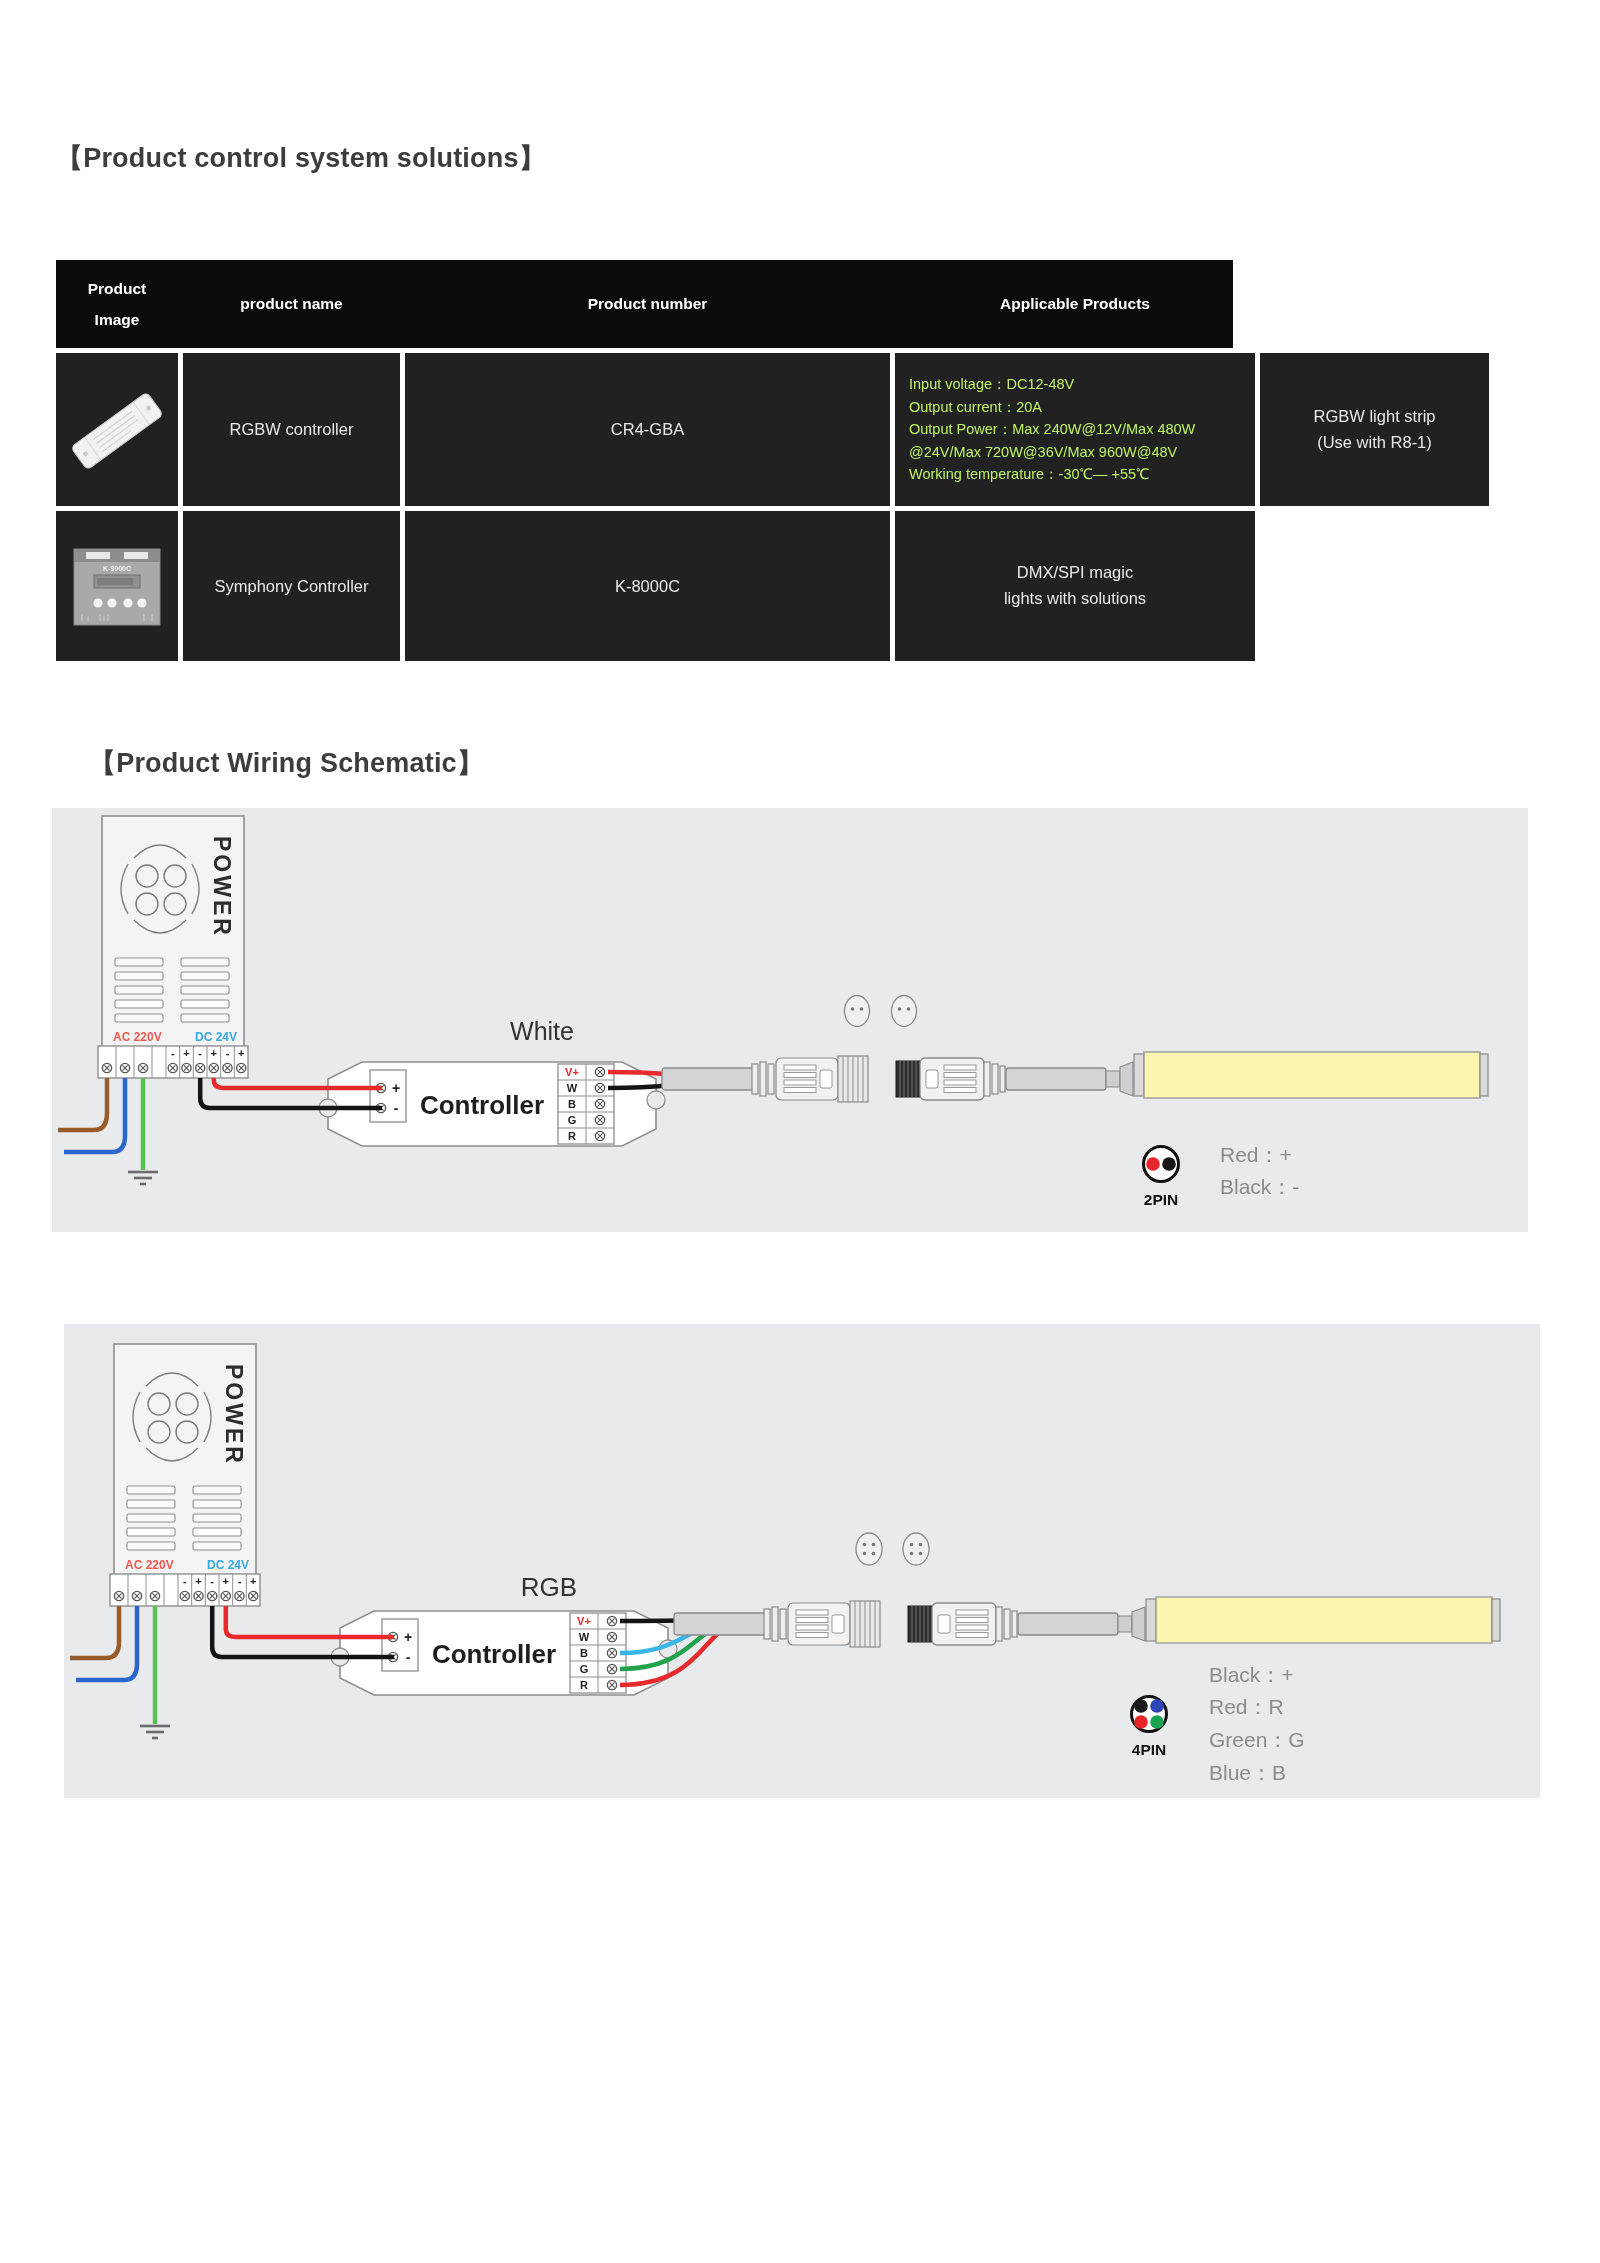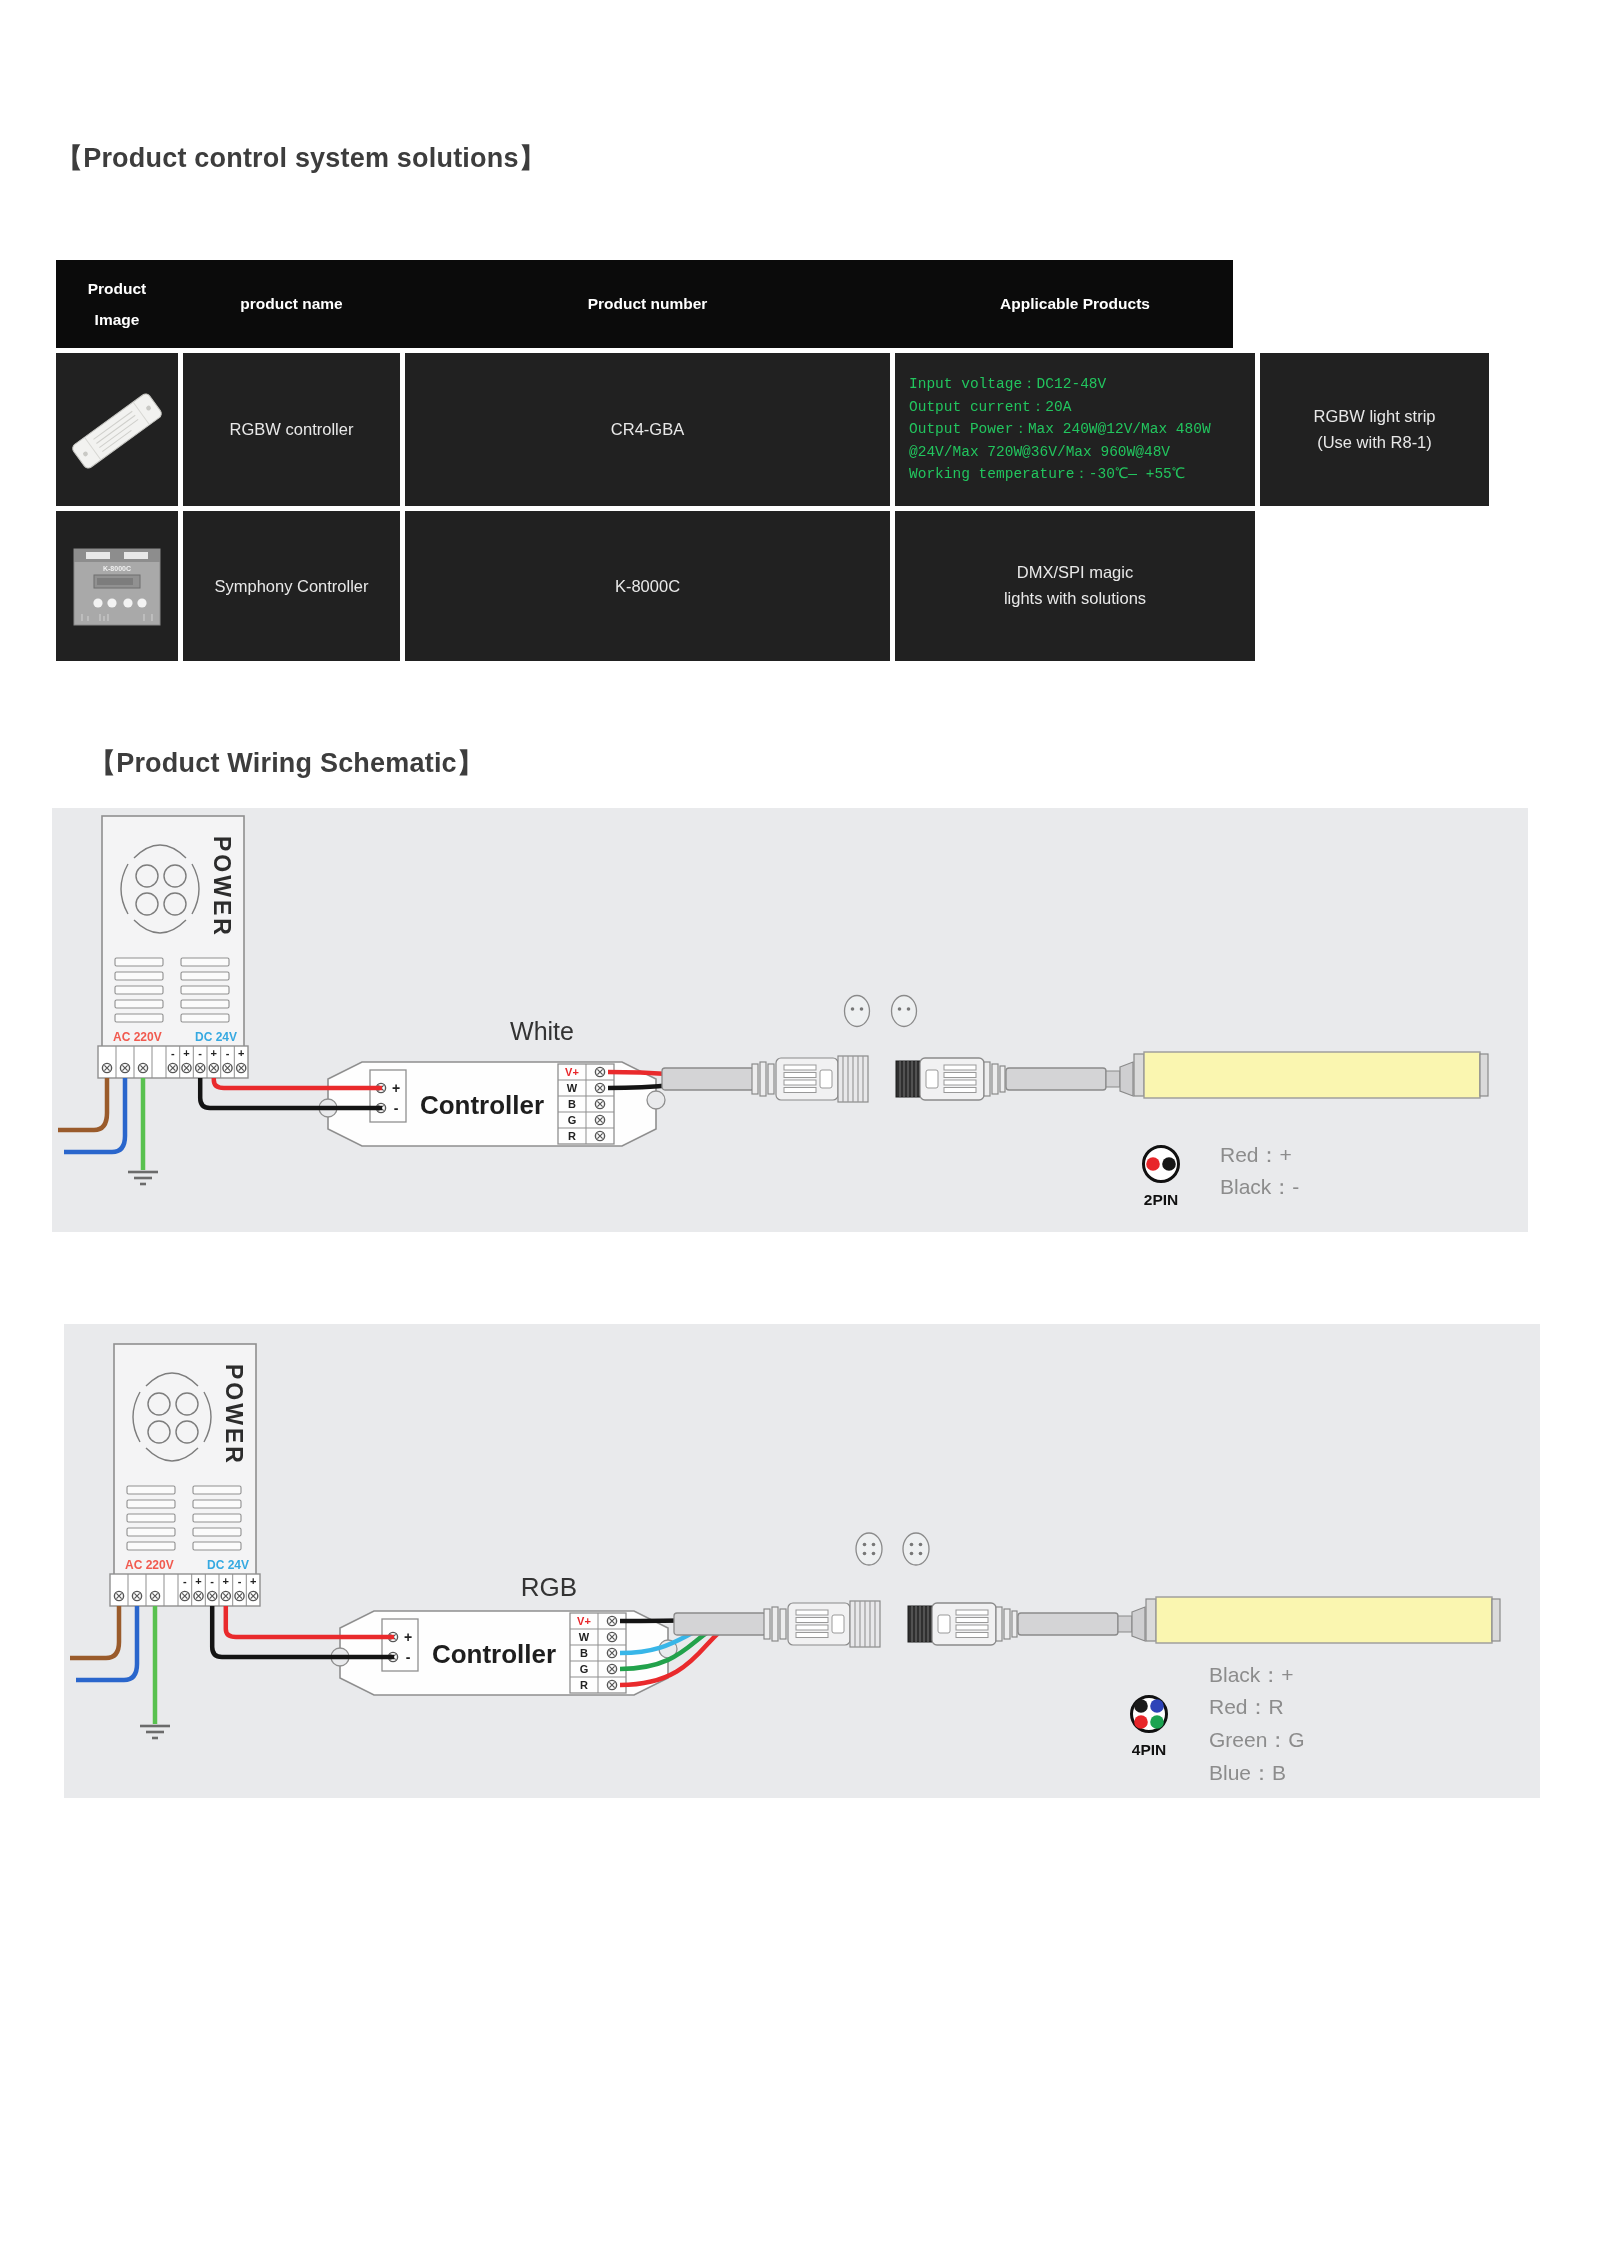--- a/index.html
+++ b/index.html
@@ -31,21 +31,21 @@
   .cell{
     background:#212121;color:#e8e8e8;
     display:flex;align-items:center;justify-content:center;
     text-align:center;font-size:16.5px;
   }
   .row1 .cell{height:153px;}
   .row2 .cell{height:150px;}
   .cell.specs{
     flex-direction:column;align-items:flex-start;justify-content:center;
     text-align:left;padding:8px 14px;box-sizing:border-box;
-    font-size:14.5px;line-height:1.55;color:#22c55e;font-family:Liberation Mono, monospace;
+    font-size:14.5px;line-height:1.55;color:#bef264;
   }
   .cell.applic{flex-direction:column;gap:2px;line-height:1.45;}
   .cell.imgcell{padding:0;}
   
   .panel-svg{display:block;}
   svg text{font-family:"Liberation Sans", sans-serif;}
 </style>
 </head>
 <body>
 

